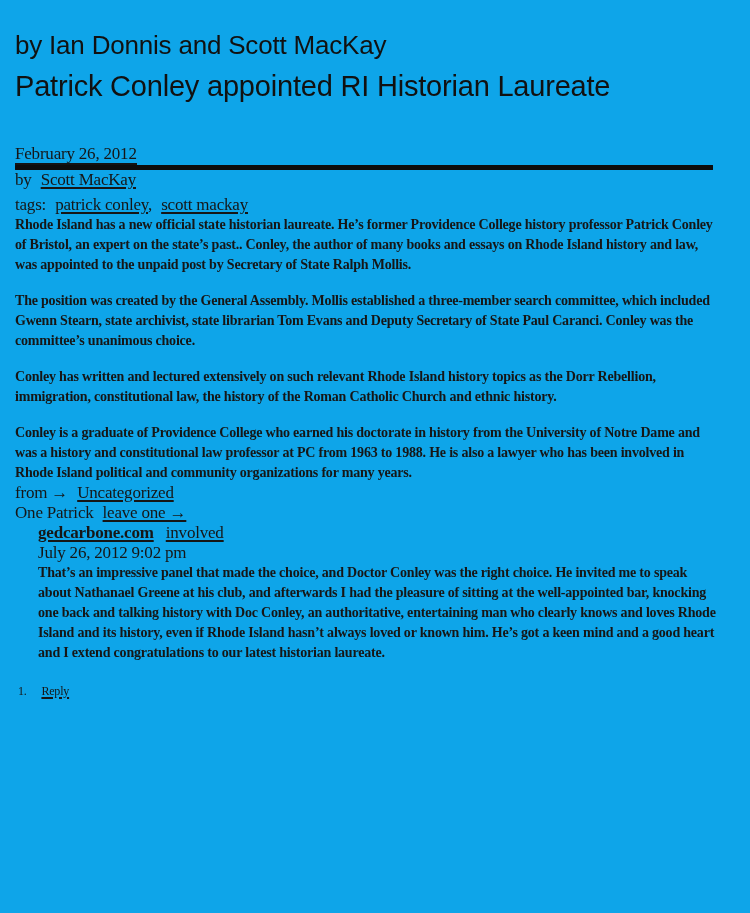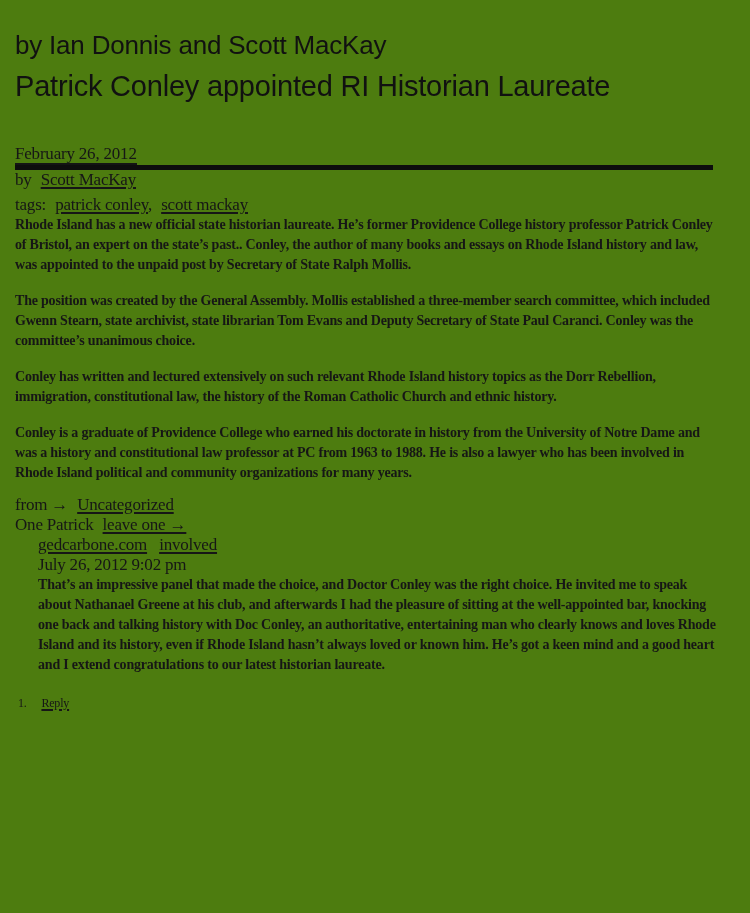--- a/index.html
+++ b/index.html
@@ -4,21 +4,21 @@
 <style>
   html, body {
     margin: 0;
     padding: 0;
     background: #ffffff;
   }
   .page {
     position: relative;
     width: 750px;
     height: 913px;
-    background: #4d7c0f;
+    background: #0ea5e9;
     color: #161616;
     font-family: "Liberation Serif", serif;
     overflow: hidden;
     box-sizing: border-box;
     padding: 30px 25px 0 15px;
   }
   .byline-top {
     font-family: "Liberation Sans", sans-serif;
     font-size: 26px;
     line-height: 30px;
@@ -71,21 +71,21 @@
   .para-gap { margin-top: 16px; }
   .link {
     color: #161616;
     text-decoration: underline;
     text-underline-offset: 2px;
     text-decoration-thickness: 1.5px;
     cursor: pointer;
   }
   .arrow-glyph { text-decoration: none; display: inline; }
   .sp-r { margin-right: 5px; }
-  .sp-r-wide { margin-right: 8px; }
+  .sp-r-wide { margin-right: 8px; font-weight: bold; }
   .comment-block {
     padding-left: 23px;
   }
   .comment-body {
     width: 683px;
   }
   .reply-row {
     margin-top: 18px;
     padding-left: 3px;
     font-size: 12px;
@@ -119,21 +119,21 @@
     <span class="link">patrick conley</span><span class="sp-r">,</span>
     <span class="link">scott mackay</span>
   </div>
 
   <p class="body-para para-1" style="margin:0;">Rhode Island has a new official state historian laureate. He’s former Providence College history professor Patrick Conley of Bristol, an expert on the state’s past.. Conley, the author of many books and essays on Rhode Island history and law, was appointed to the unpaid post by Secretary of State Ralph Mollis.</p>
 
   <p class="body-para para-gap" style="margin-bottom:0;">The position was created by the General Assembly.  Mollis established a three-member search committee, which included Gwenn Stearn, state archivist, state librarian Tom Evans and Deputy Secretary of State Paul Caranci. Conley was the committee’s unanimous choice.</p>
 
   <p class="body-para para-gap" style="margin-bottom:0;">Conley has written and lectured extensively on such relevant Rhode Island history topics as the Dorr Rebellion, immigration, constitutional law, the history of the Roman Catholic Church and ethnic history.</p>
 
-  <p class="body-para para-gap" style="margin-bottom:12px;">Conley is a graduate of Providence College who earned his doctorate in history from the University of Notre Dame and was a history and constitutional law professor at PC from 1963 to 1988. He is also a lawyer who has been involved in Rhode Island political and community organizations for many years.</p>
+  <p class="body-para para-gap" style="margin-bottom:0;">Conley is a graduate of Providence College who earned his doctorate in history from the University of Notre Dame and was a history and constitutional law professor at PC from 1963 to 1988. He is also a lawyer who has been involved in Rhode Island political and community organizations for many years.</p>
 
   <div class="serif-line flow-line">
     <span>from</span>
     <span class="arrow-glyph sp-r">→</span>
     <span class="link">Uncategorized</span>
   </div>
 
   <div class="serif-line flow-line">
     <span class="sp-r">One Patrick</span>
     <span class="link">leave one →</span>

